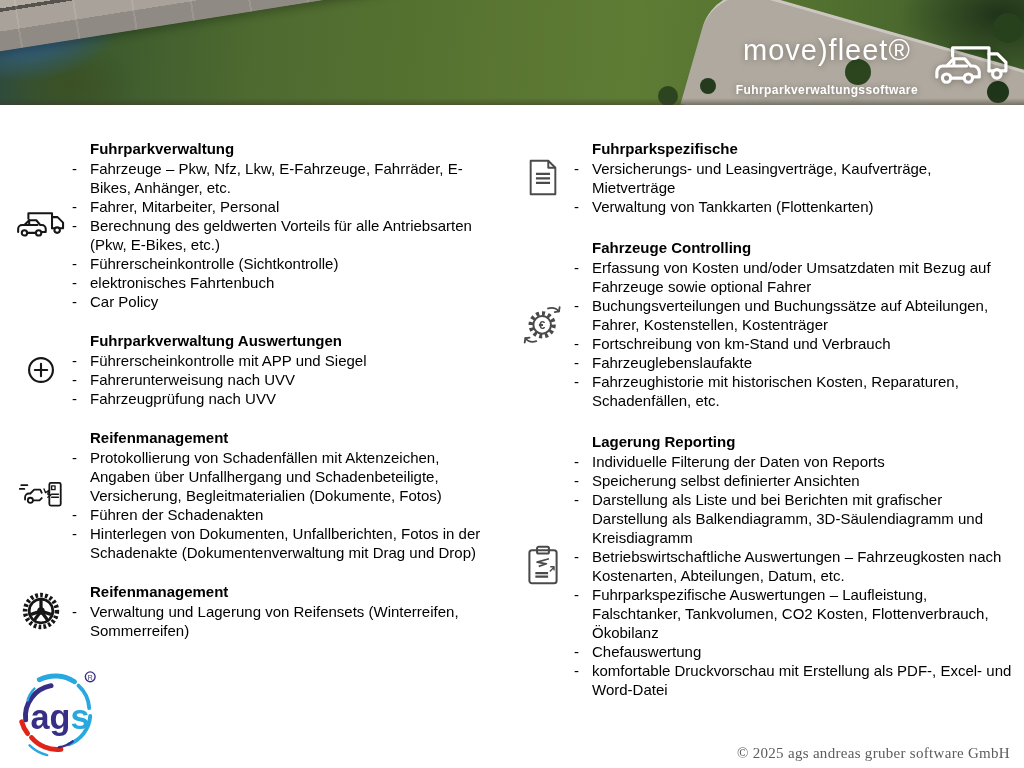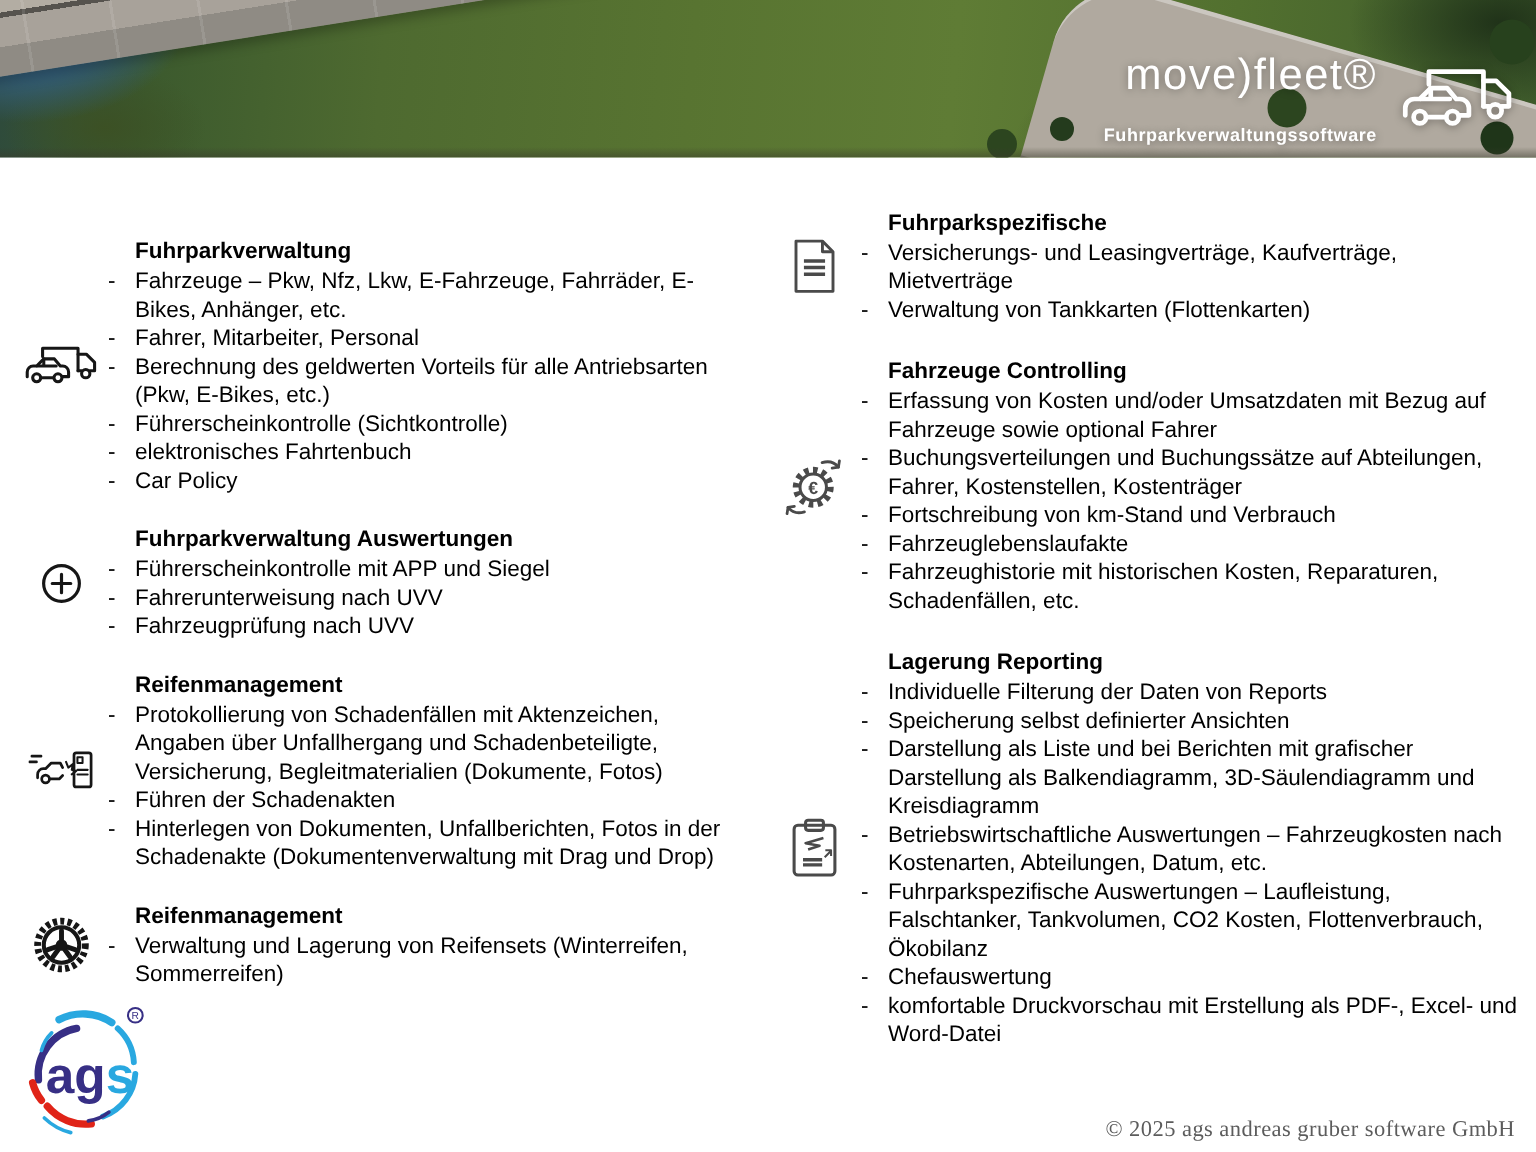--- a/index.html
+++ b/index.html
@@ -21,29 +21,29 @@
     background:
       repeating-linear-gradient(90deg,rgba(255,255,255,.10) 0 2px,transparent 2px 58px),
       linear-gradient(180deg,#8d8a82 0%,#8d8a82 8%,#a8a29a 8%,#a8a29a 30%,#6e6a64 30%,#6e6a64 34%,#b3ada3 34%,#b3ada3 52%,#56534e 52%,#56534e 56%,#a8a29a 56%,#a8a29a 78%,#8f8b84 78%,#8f8b84 100%);
     box-shadow:0 4px 8px rgba(0,0,0,.25);}
   .trees{position:absolute;left:700px;top:78px;width:16px;height:16px;border-radius:50%;background:#243b1d;
     box-shadow:150px -14px 0 5px #2c451f,290px 6px 0 3px #1f3519,300px -58px 0 7px #27411d,-40px 10px 0 2px #2c451f;}
   .banner-edge{position:absolute;left:0;right:0;bottom:0;height:7px;
     background:linear-gradient(180deg,rgba(50,50,38,0),rgba(58,58,44,.5));}
 
   .banner-brand{position:absolute;top:34px;right:12px;display:flex;align-items:center;gap:14px;color:#fff;}
-  .brand-text{text-align:right;text-shadow:0 1px 6px rgba(0,0,0,.35);}
+  .brand-text{text-align:center;text-shadow:0 1px 6px rgba(0,0,0,.35);}
   .brand-name{font-size:29px;font-weight:400;letter-spacing:1px;line-height:32px;}
   .brand-sub{font-size:12px;letter-spacing:.4px;margin-top:17px;font-weight:bold;}
   .brand-icon{width:80px;height:50px;color:#fff;filter:drop-shadow(0 1px 3px rgba(0,0,0,.35));}
   .brand-icon svg{width:100%;height:100%;}
 
   
   .col{position:absolute;top:139px;}
-  .col-left{left:10px;width:471px;margin-top:19px;}
+  .col-left{left:10px;width:471px;}
   .col-right{left:512px;width:502px;}
   .sec{display:flex;margin-bottom:20px;}
   .col-right .sec{margin-bottom:22px;}
   .icon-cell{flex:0 0 62px;display:flex;align-items:center;justify-content:center;}
   .col-left .icon-cell{color:var(--icon-left,#161616);}
   .col-right .icon-cell{color:var(--icon-right,#4a4a4a);}
   .icon-cell svg{display:block;}
   .sec-body{flex:1;padding-left:18px;}
   .sec-title{font-size:15px;font-weight:bold;margin:0 0 1px;line-height:19px;}
   .sec-list{margin:0;padding:0;list-style:none;}

